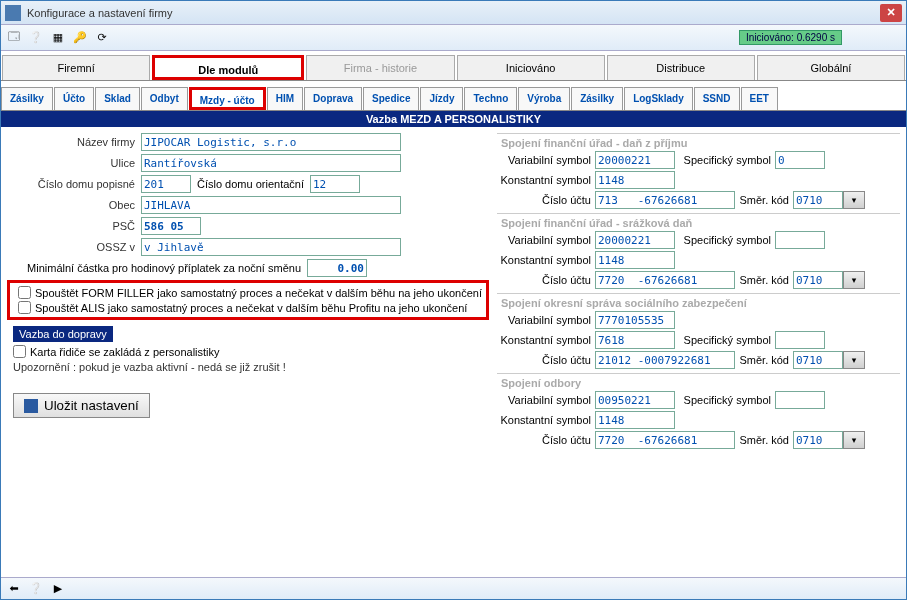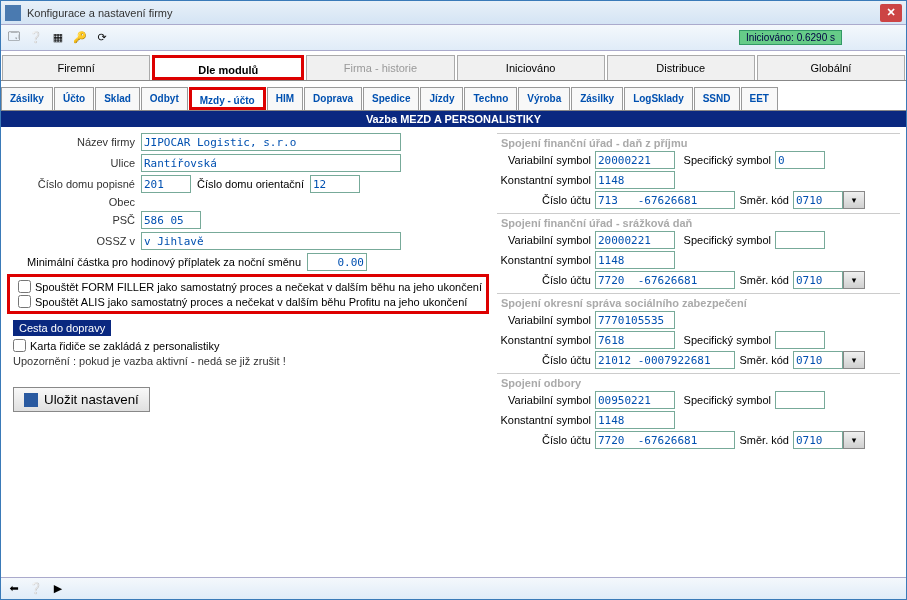--- a/index.html
+++ b/index.html
@@ -21,21 +21,21 @@
 .sub-tab { padding: 0 8px; line-height: 22px; border: 1px solid #999; border-bottom: none; background: #f8f8f8; margin-right: 1px; color: #0050b0; font-weight: bold; font-size: 10px; cursor: pointer; }
 .sub-tab.active { background: #fff; color: #0050b0; }
 .module-header { background: #0a2880; color: #fff; font-weight: bold; text-align: center; padding: 2px 0; font-size: 11px; }
 .content { display: flex; padding: 6px; flex: 1; }
 .left-col { width: 490px; padding-right: 8px; }
 .right-col { flex: 1; }
 .form-row { display: flex; align-items: center; margin-bottom: 3px; }
 .form-label { width: 134px; text-align: right; padding-right: 6px; font-size: 11px; color: #333; }
 input[type=text] { border: 1px solid #7a9; padding: 1px 2px; font-family: monospace; font-size: 11px; color: #0050b0; height: 18px; }
 .w260 { width: 260px; }
-.w60 { width: 60px; }
+.w60 { width: 60px; font-weight: bold; }
 .w50 { width: 50px; }
 .w140 { width: 140px; }
 .w80 { width: 80px; }
 .check-row { display: flex; align-items: center; padding: 1px 0 1px 6px; }
 .check-row input { margin-right: 4px; }
 .hr-red { border: 3px solid #d00; padding: 2px; margin: 2px 0; }
 .vazba { background: #0a2880; color: #fff; padding: 2px 6px; display: inline-block; margin: 4px 0 2px 6px; font-size: 11px; }
 .note { padding: 2px 0 0 6px; font-size: 11px; color: #333; }
 .save-btn { margin: 20px 0 0 6px; padding: 4px 10px; background: linear-gradient(#f8f8f8,#e0e0e0); border: 1px solid #888; cursor: pointer; display: inline-flex; align-items: center; }
 .save-icon { width: 14px; height: 14px; background: #2a5aa0; margin-right: 6px; }
@@ -107,20 +107,21 @@
           <input type="text" class="w260" value="Rantířovská" style="">
         </div>
       <div class="form-row">
           <div class="form-label">Číslo domu popisné</div>
           <input type="text" class="w50" value="201" style="">
           <div style="padding:0 6px">Číslo domu orientační</div>
           <input type="text" class="w50" value="12" style="">
         </div>
       <div class="form-row">
           <div class="form-label">Obec</div>
+          <input type="text" class="w260" value="JIHLAVA" style="">
         </div>
       <div class="form-row">
           <div class="form-label">PSČ</div>
           <input type="text" class="w60" value="586 05" style="">
         </div>
       <div class="form-row">
           <div class="form-label">OSSZ v</div>
           <input type="text" class="w260" value="v Jihlavě" style="">
         </div>
       <div class="form-row">
@@ -132,21 +133,21 @@
         <div class="check-row">
             <input type="checkbox" style="">
             <span>Spouštět FORM FILLER jako samostatný proces a nečekat v dalším běhu na jeho ukončení</span>
           </div>
         <div class="check-row">
             <input type="checkbox" style="">
             <span>Spouštět ALIS jako samostatný proces a nečekat v dalším běhu Profitu na jeho ukončení</span>
           </div>
       </div>
 
-      <div class="vazba">Cesta do dopravy</div>
+      <div class="vazba">Vazba do dopravy</div>
       <div class="check-row">
           <input type="checkbox" style="">
           <span>Karta řidiče se zakládá z personalistiky</span>
         </div>
       <div class="note">Upozornění : pokud je vazba aktivní - nedá se již zrušit !</div>
 
       <button class="save-btn">
           <span class="save-icon"></span>
           <span>Uložit nastavení</span>
         </button>

